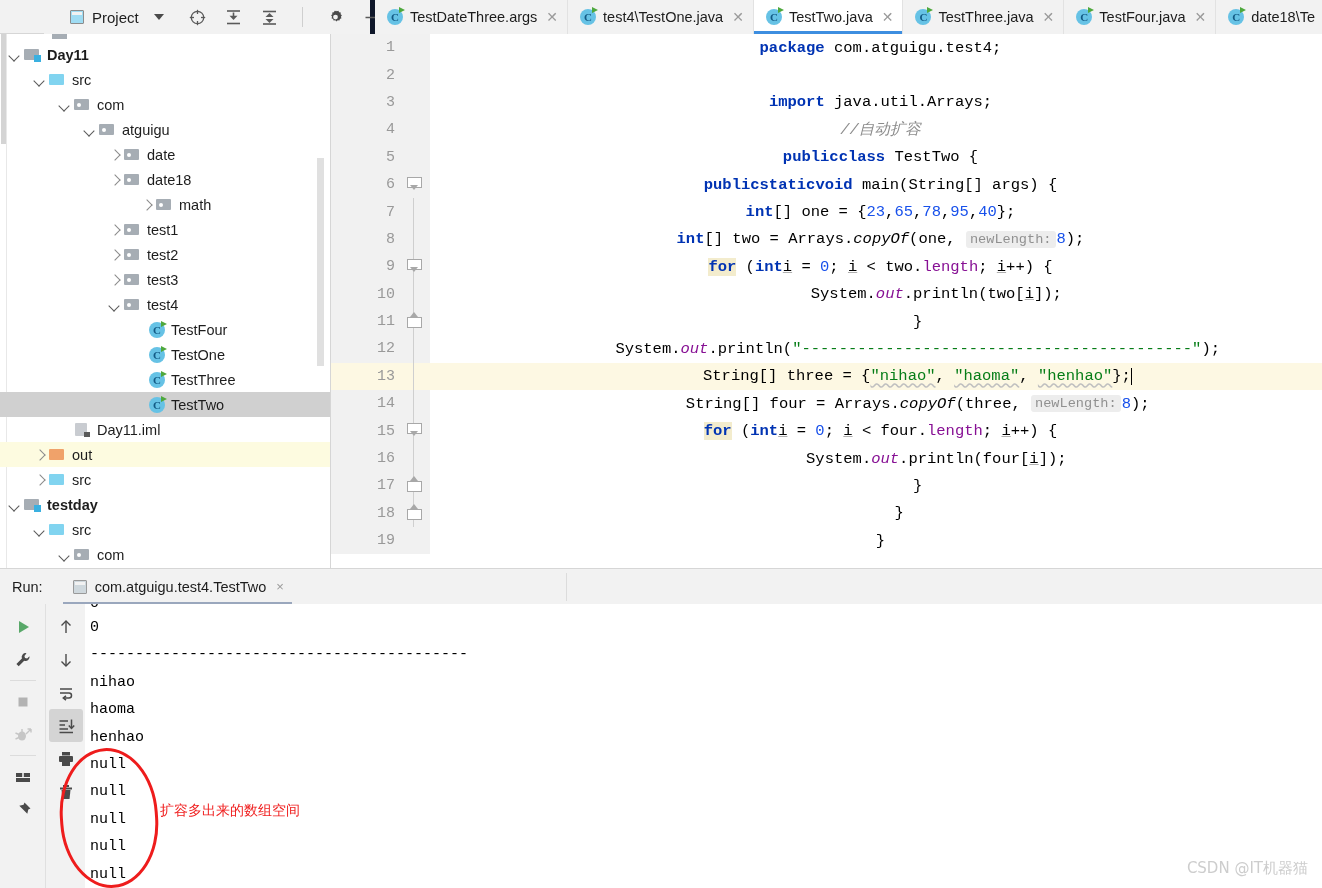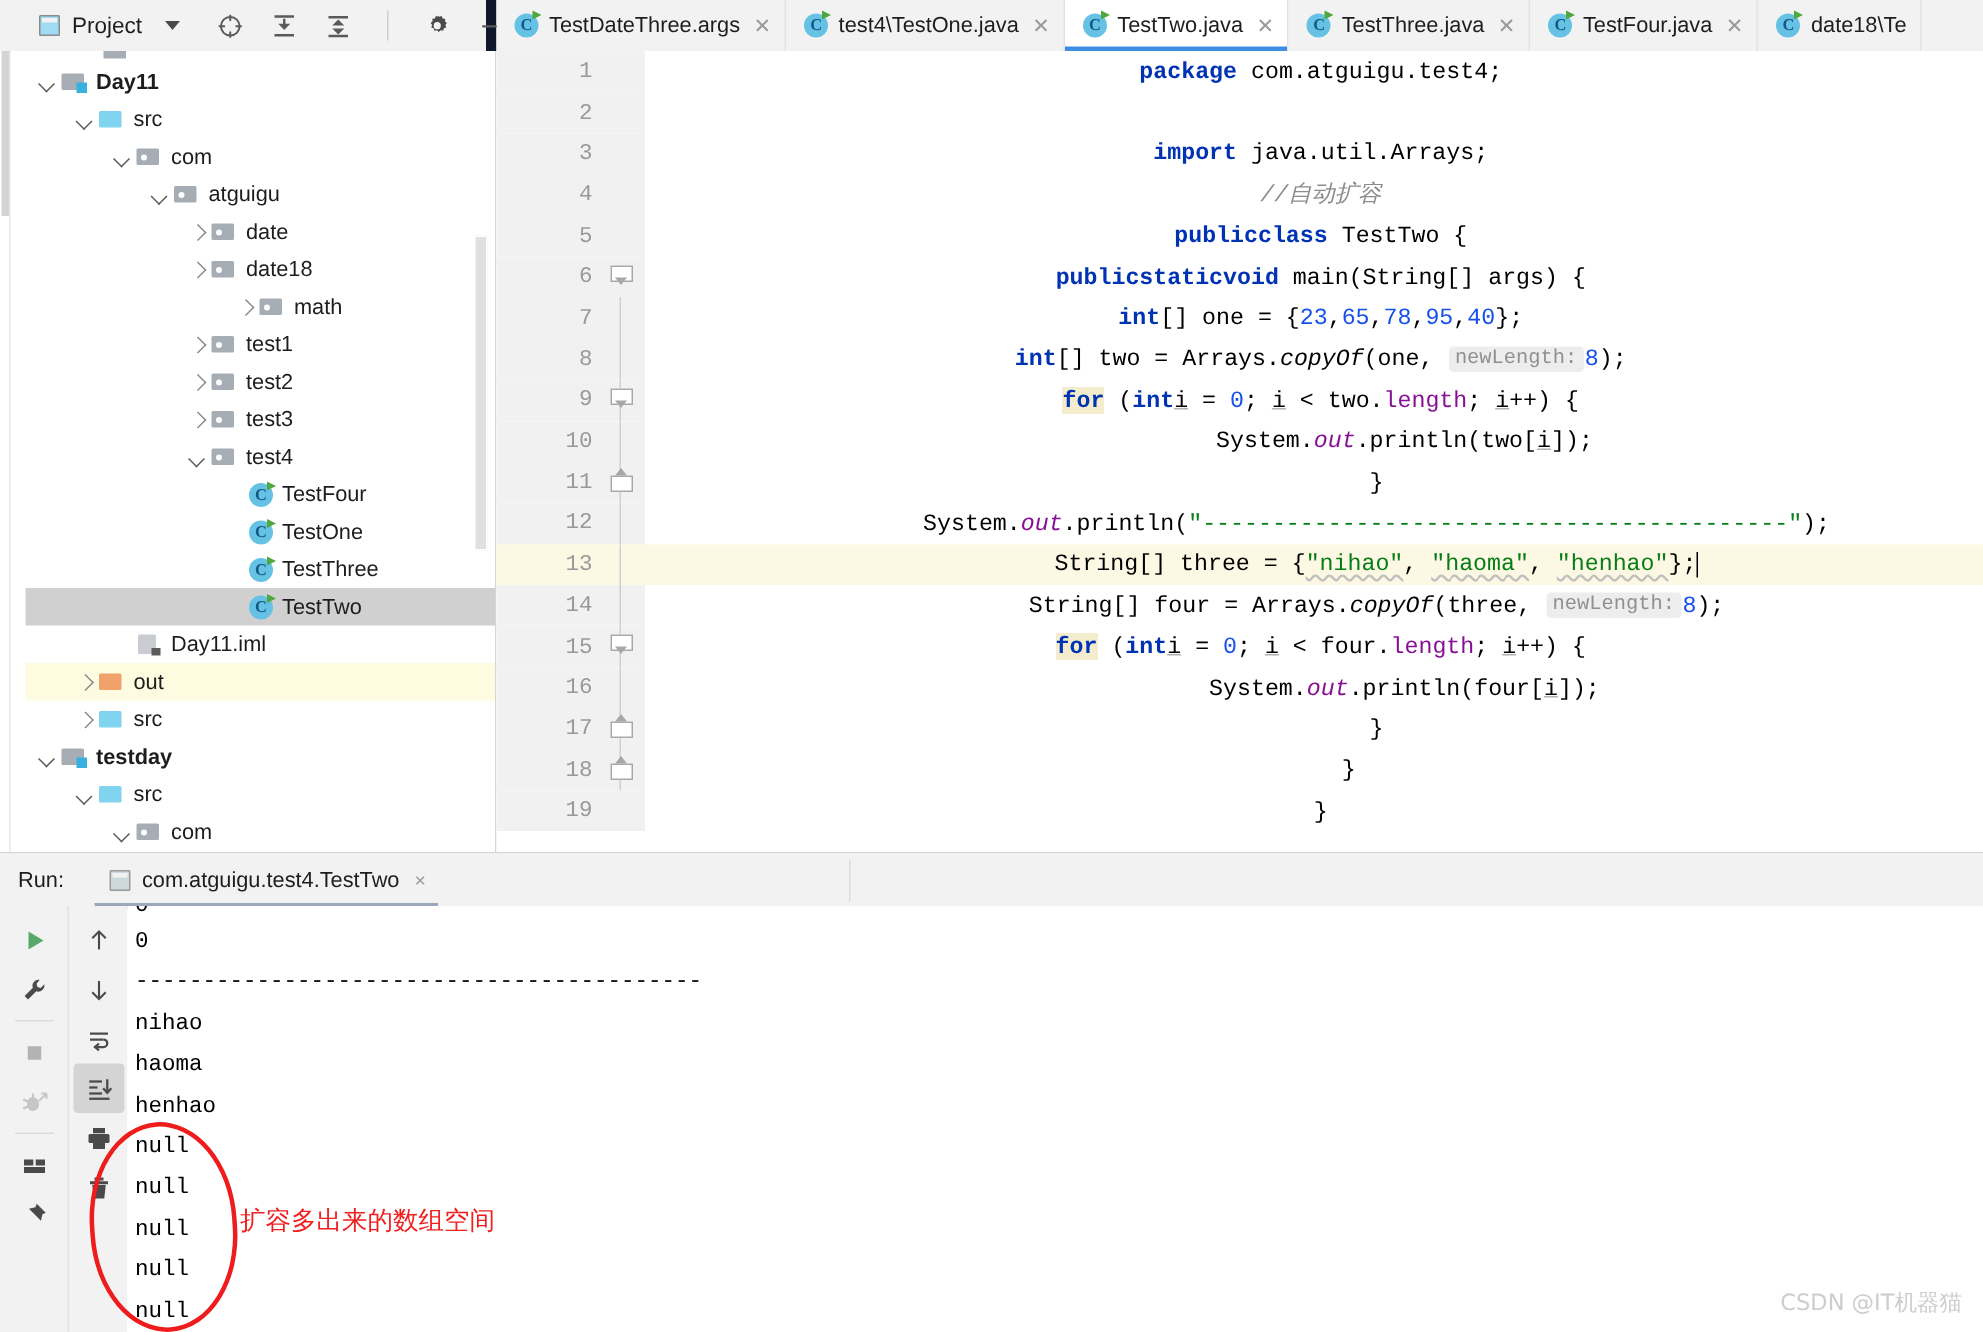--- a/index.html
+++ b/index.html
@@ -17,21 +17,22 @@
   #topbar {
     position: absolute; left: 0; top: 0; width: 1322px; height: 34px;
     background: #f2f2f2;
     border-bottom: 1px solid #d6d6d6;
     display: flex; align-items: stretch;
   }
   #project-toolbar {
     width: 331px; min-width: 331px; height: 34px;
     display: flex; align-items: center;
     background: #f2f2f2;
-    border-right: 7px solid #0f172a;
+    border-right: 5px solid #0f172a;
+    margin-left: 44px;
   }
   .proj-label-wrap { display: flex; align-items: center; padding-left: 26px; }
   .proj-ic {
     width: 14px; height: 14px; border: 1.6px solid #8c8c8c;
     background: #9fdcf3; border-radius: 1px; margin-right: 8px;
     position: relative;
   }
   .proj-ic::after{
     content:""; position:absolute; left:1px; right:1px; top:1px; height:3px;
     background:#f2f2f2;
@@ -72,21 +73,21 @@
   .tab-ico::after{
     content:""; position:absolute; right:-2px; top:-2px;
     width:0;height:0;border-left:6px solid #4fa83d;
     border-top:3px solid transparent;border-bottom:3px solid transparent;
   }
   .tab-x { margin-left: 9px; color: #9a9a9a; font-size: 14px; line-height: 1; cursor: pointer;}
 
   
   #tree-panel {
     position: absolute; left: 0; top: 34px; width: 331px; height: 534px;
-    background: #ffffff; border-right: 1px solid #d6d6d6; overflow: hidden; padding-left: 17px;
+    background: #ffffff; border-right: 1px solid #d6d6d6; overflow: hidden;
   }
   #tree-scroll-left {
     position: absolute; left: 0; top: 0; width: 7px; height: 534px;
     background: #ffffff; border-right: 1px solid #e8e8e8;
   }
   #tree-scroll-left::before{
     content:""; position:absolute; left:1px; top:0; width:5px; height:110px;
     background:#d4d4d4;
   }
   .trow {
@@ -292,21 +293,21 @@
   #console-divider {
     position:absolute; left:85px; top:35px; width:481px; height:2px;
     background:#a9b4c4;
   }
   #annot-circle {
     position:absolute; left:60px; top:748px; width:98px; height:140px;
     border:3px solid #ee1c1c; border-radius:50%/48%;
     transform: rotate(-4deg); pointer-events:none;
   }
   #annot-text {
-    position:absolute; left:160px; top:802px; font-size:17px; color:#f02020;
+    position:absolute; left:160px; top:802px; font-size:14px; color:#f02020;
     font-family:"DejaVu Sans", sans-serif; white-space:nowrap;
   }
   #watermark {
     position:absolute; right:14px; bottom:10px; font-size:15px; color:#cdcdcd;
     font-family:"DejaVu Sans", sans-serif;
     margin-left:44px;
   }
   .svgic { display:block; }
 </style>
 </head>

